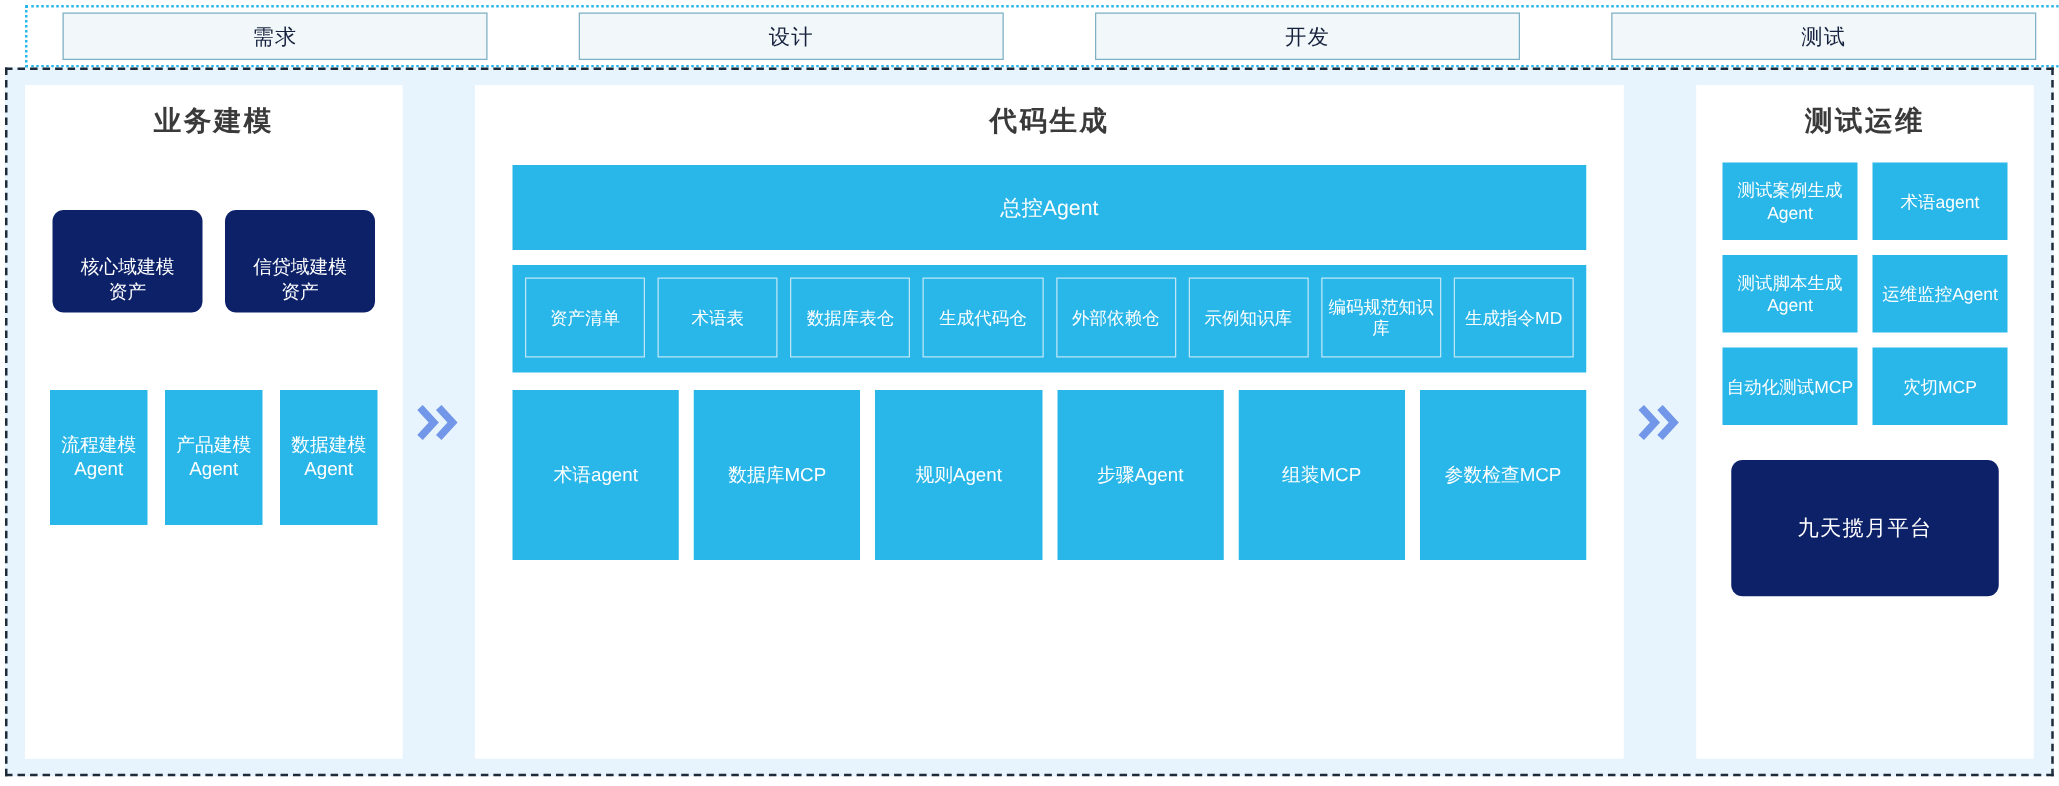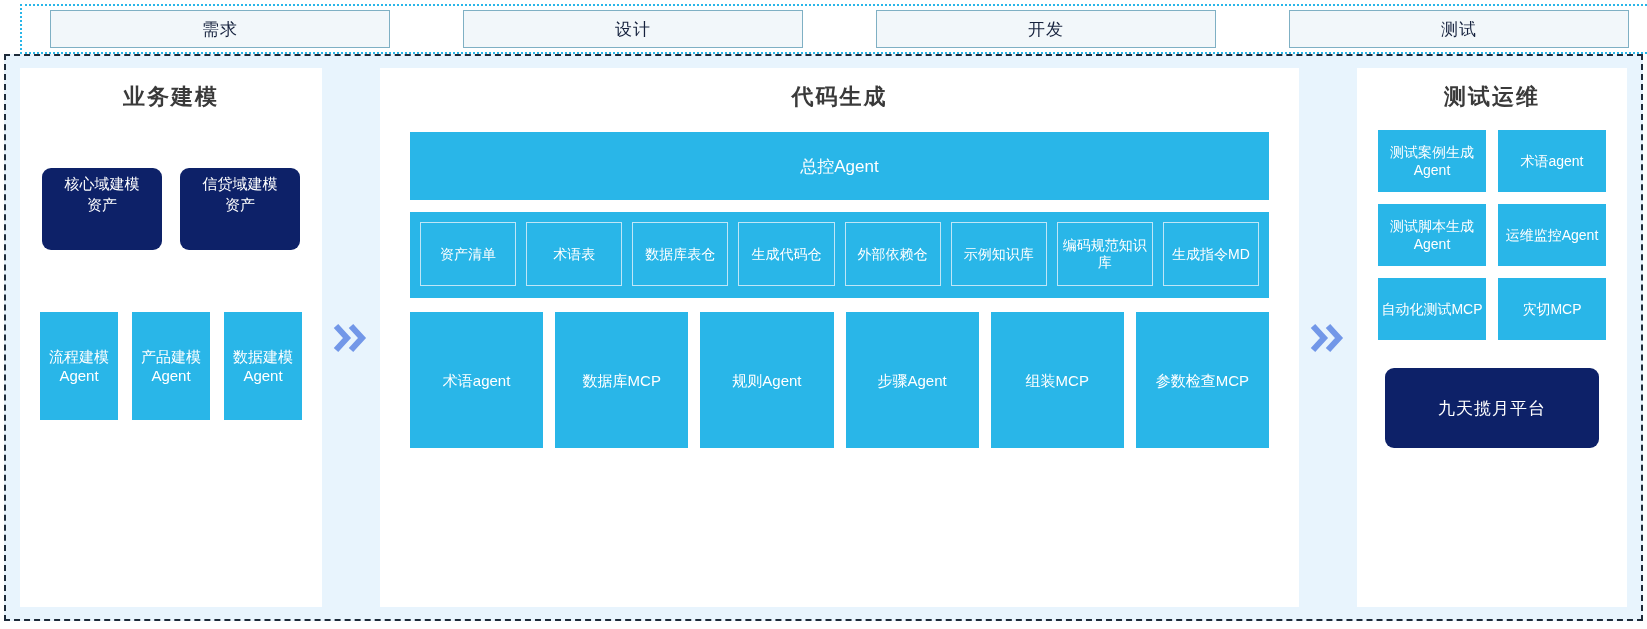--- a/index.html
+++ b/index.html
@@ -75,21 +75,21 @@
   
   .panel-left{flex:0 0 302px;}
   .left-row-assets{
     display:flex;gap:18px;justify-content:center;
     margin-top:58px;
   }
   .card-navy{
     background:#0d2168;
     color:#ffffff;
     border-radius:9px;
-    display:flex;align-items:flex-start;justify-content:center;
+    display:flex;align-items:flex-end;justify-content:center;
     text-align:center;
     font-size:15px;
     line-height:1.35;
     padding:6px 20px;
     box-sizing:border-box;
   }
   .left-row-assets .card-navy{width:120px;height:82px;}
   .left-row-agents{
     display:flex;gap:14px;justify-content:center;
     margin-top:62px;
@@ -160,21 +160,21 @@
   
   .panel-right{flex:0 0 270px;}
   .right-grid{
     display:flex;flex-wrap:wrap;gap:12px;
     justify-content:center;
     margin-top:20px;
   }
   .right-grid .card-cyan{width:108px;height:62px;font-size:14px;}
   .platform-card{
     margin:28px auto 4px auto;
-    width:214px;height:80px;
+    width:214px;height:109px;
     background:#0d2168;
     color:#ffffff;
     border-radius:9px;
     display:flex;align-items:center;justify-content:center;
     font-size:17px;
     letter-spacing:1px;
   }
 </style>
 </head>
 <body>

